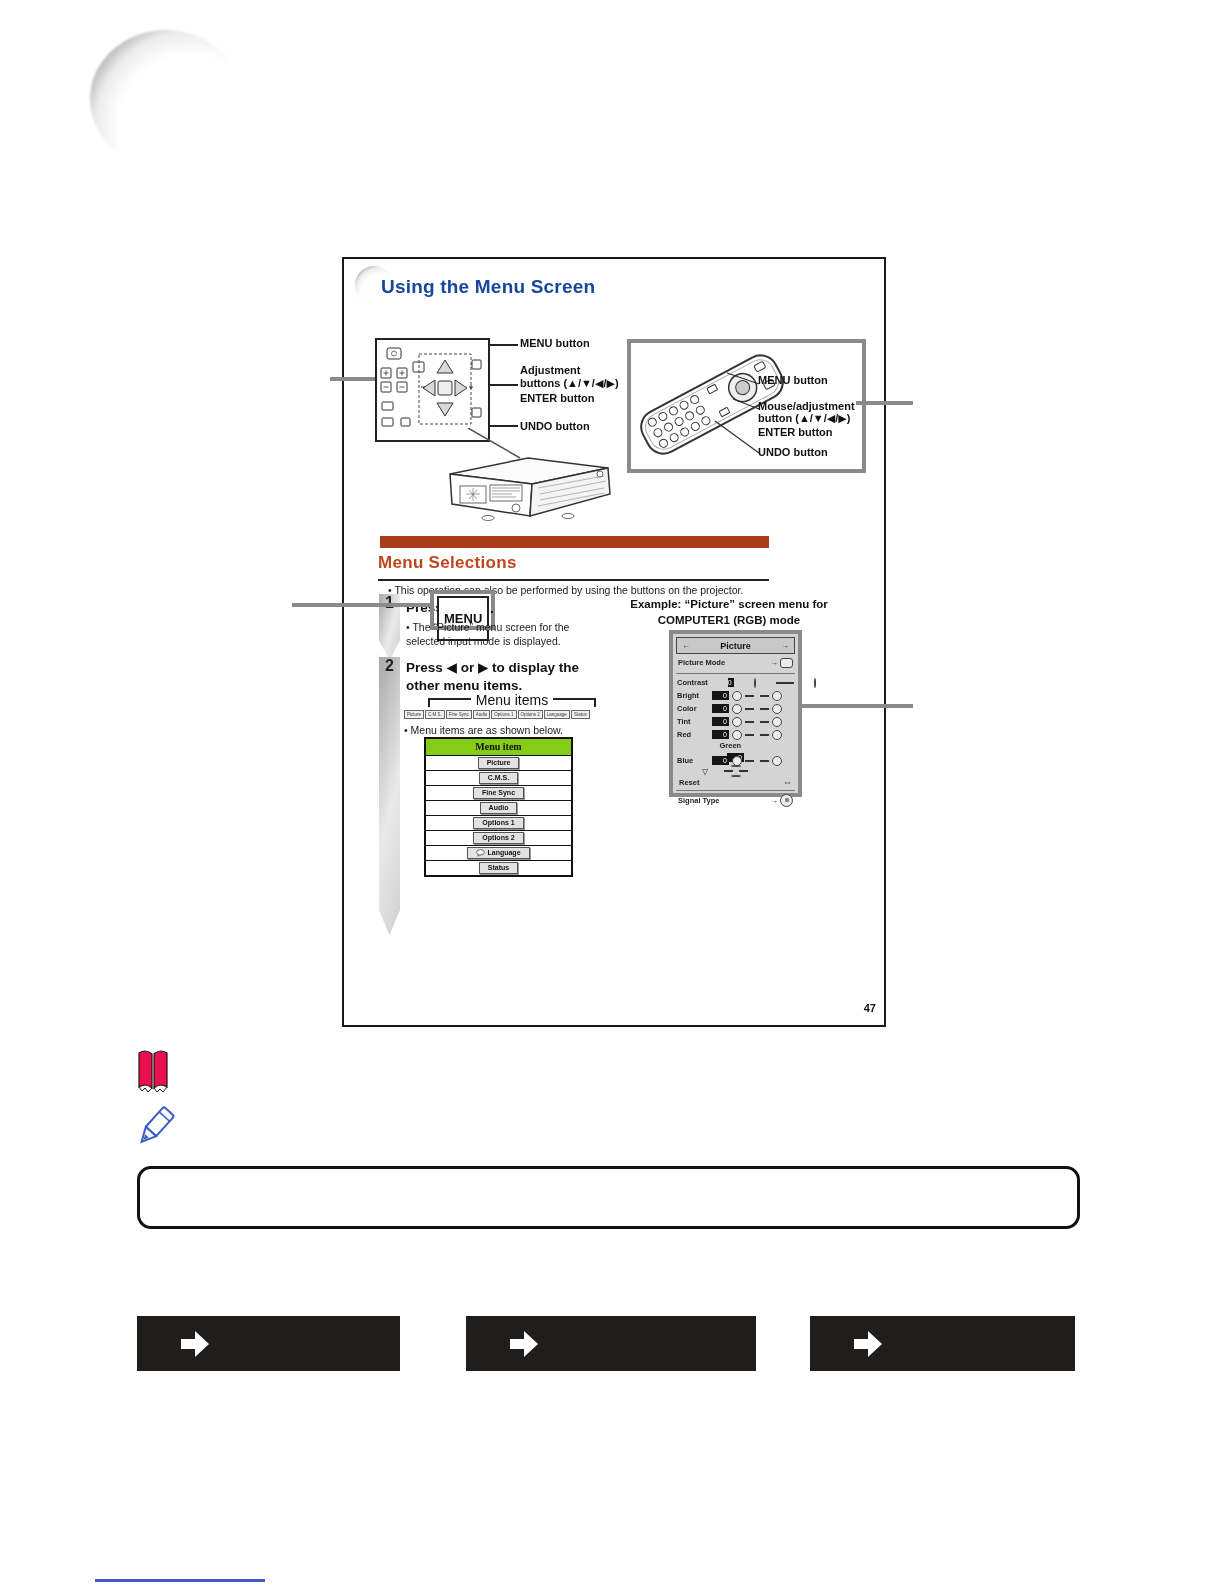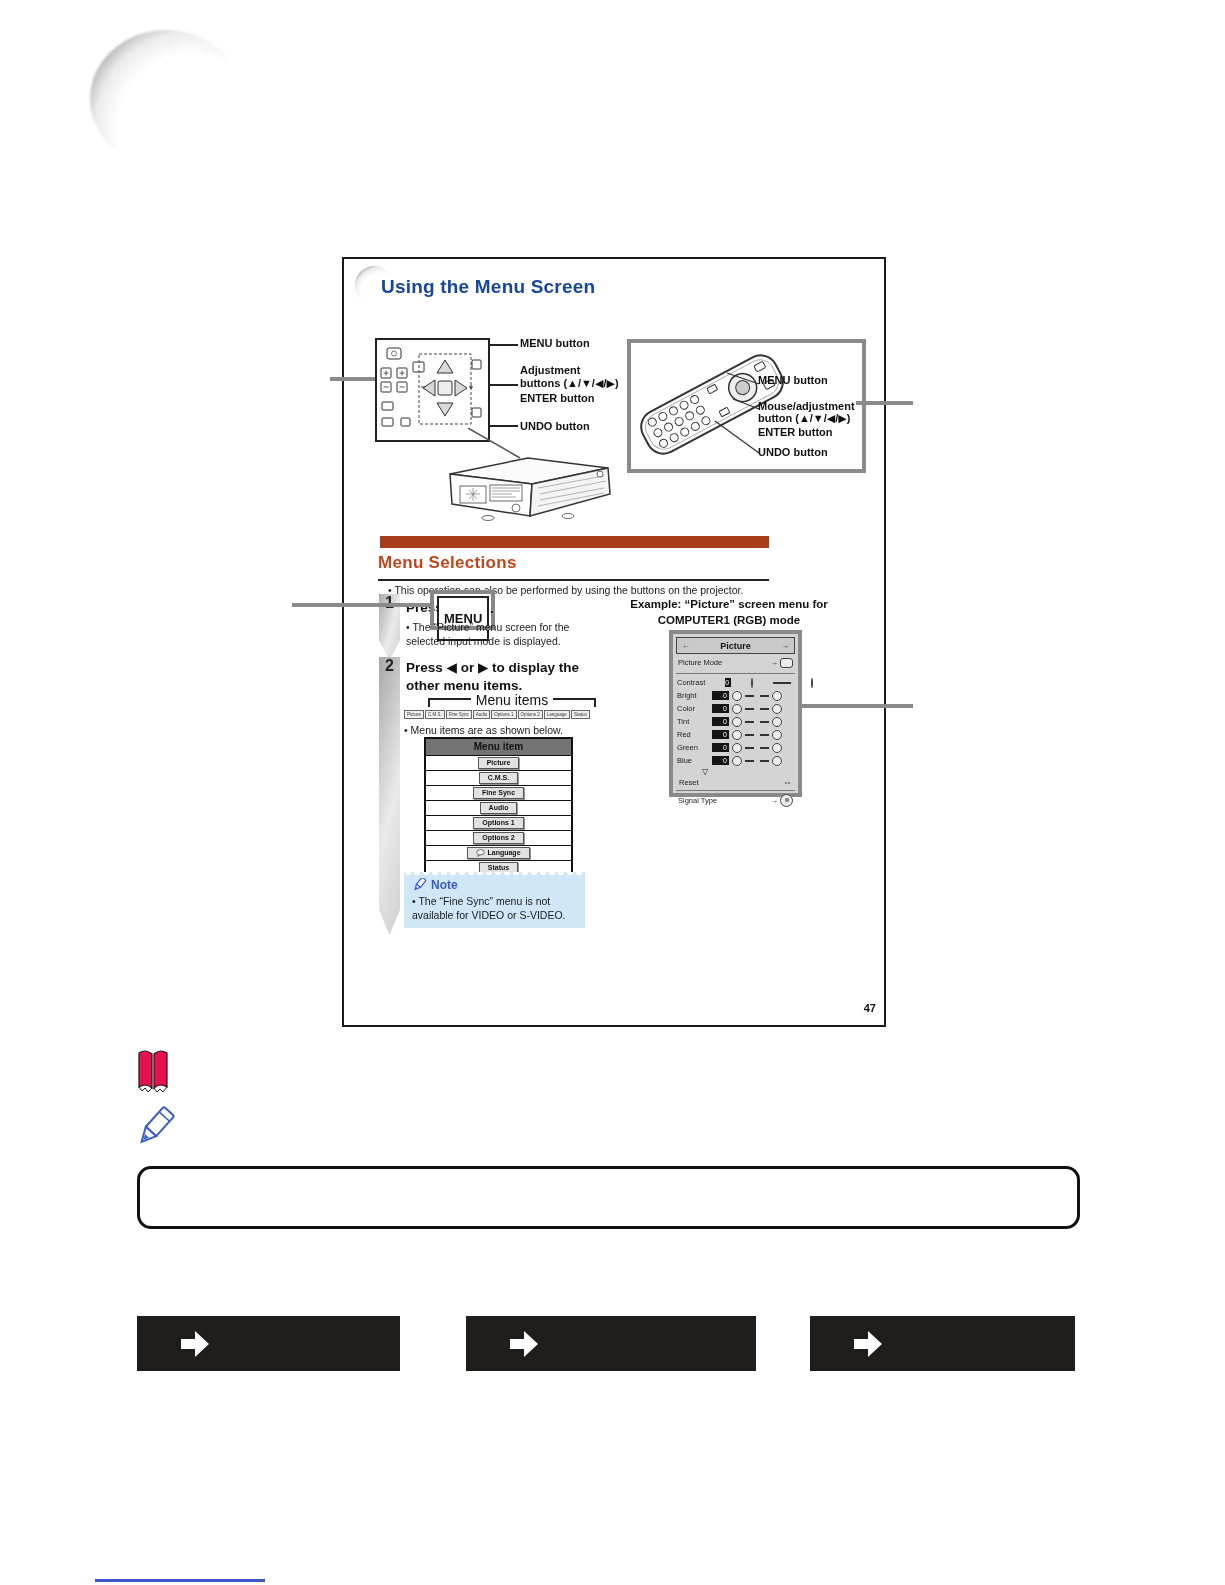--- a/index.html
+++ b/index.html
@@ -27,37 +27,37 @@
   .step-instr{font-size:13.5px;font-weight:bold;line-height:1.3;color:#111;}
   .menu-btn{border:2px solid #222;background:#fff;font-weight:bold;font-size:13px;padding:13px 5px;}
   .menu-frame{border:4px solid #888;background:transparent;}
   .bracket{display:flex;align-items:flex-start;}
   .b-line{flex:1;height:2px;background:#222;margin-top:6px;}
   .b-end{width:2px;height:9px;background:#222;margin-top:6px;}
   .b-label{font-size:14px;padding:0 5px;white-space:nowrap;}
   .tabs{display:flex;gap:1px;}
   .tab{border:1px solid #666;background:#f1f1f1;font-size:4.5px;padding:1px 2px;white-space:nowrap;color:#333;}
   .mtable{border:2px solid #111;background:#fff;}
-  .mtable-header{background:#737373;font-size:10px;font-weight:bold;text-align:center;
-                 height:16px;line-height:16px;border-bottom:1px solid #111;}
+  .mtable-header{background:#84cc16;font-size:10px;font-weight:bold;text-align:center;
+                 height:16px;line-height:16px;border-bottom:1px solid #111;font-family:Liberation Serif, serif;}
   .mtable-row{height:14px;border-bottom:1px solid #111;display:flex;align-items:center;justify-content:center;}
   .mtable-row:last-child{border-bottom:none;}
   .item-btn{font-size:7px;font-weight:bold;background:#e2e2e2;border:1px solid #555;
             box-shadow:1px 1px 0 #999;padding:0px 8px;line-height:10px;display:flex;align-items:center;gap:2px;}
   .note-box{background:#cfe7f7;}
   .note-box::before{content:"";position:absolute;top:0;left:0;right:0;height:6px;
      background-image:radial-gradient(circle at 4px 0px,#fff 3px,transparent 3.4px);
      background-size:9px 6px;background-repeat:repeat-x;}
   .note-title{color:#3c5cc2;font-size:12px;font-weight:bold;}
   .ex-heading{font-size:11.5px;font-weight:bold;text-align:center;line-height:1.35;}
   .osd{border:4px solid #8a8a8a;background:#d4d4d4;padding:3px;}
   .osd-header{border:1.5px solid #444;background:#c9c9c9;height:15px;display:flex;align-items:center;
               justify-content:space-between;padding:0 5px;font-size:9px;font-weight:bold;}
   .osd-row{display:flex;align-items:center;}
-  .osd-lbl{font-size:7.5px;font-weight:normal;color:#222;}
+  .osd-lbl{font-size:7.5px;font-weight:bold;color:#222;}
   .val-box{width:17px;height:9px;background:#151515;color:#fff;font-size:7px;text-align:right;
            padding-right:2px;line-height:9px;box-sizing:border-box;}
   .knob{width:10px;height:10px;border:1px solid #444;border-radius:50%;background:#ececec;box-sizing:border-box;}
   .track{width:24px;display:flex;justify-content:space-between;align-items:center;}
   .track i{display:block;width:9px;height:2px;background:#333;}
   .osd-sep{height:1px;background:#777;margin:2px 0;}
   .rrect-icon{width:11px;height:8px;border:1px solid #444;border-radius:3px;background:#ececec;display:inline-block;}
   .circ-icon{width:11px;height:11px;border:1px solid #444;border-radius:50%;background:#ececec;display:inline-flex;
              align-items:center;justify-content:center;}
   .circ-icon b{width:4px;height:4px;background:#888;border-radius:1px;display:block;}
@@ -241,31 +241,20 @@
             <path d="M3,5.5 L2,7.6 L5.2,5.9" fill="#fff" stroke="#333" stroke-width=".7"></path>
           </svg>
         <span>Language</span>
       </span>
     </div>
     <div class="mtable-row">
         <span class="item-btn">Status</span>
       </div>
   </div>
 
-  <div class="abs note-box" style="left:404px;top:872px;width:181px;height:56px;">
-    <svg class="abs" style="left:7px;top:6px;" width="17" height="15" viewBox="0 0 17 15">
-      <g transform="rotate(40 8 7)">
-        <rect x="5.5" y="-1" width="5" height="9" rx="1" fill="#fff" stroke="#3c5cc2" stroke-width="1.2"></rect>
-        <polygon points="5.5,8 10.5,8 8,13" fill="#fff" stroke="#3c5cc2" stroke-width="1.2"></polygon>
-        <polygon points="7.2,10.3 8.8,10.3 8,12" fill="#3c5cc2"></polygon>
-      </g>
-    </svg>
-    <div class="abs note-title" style="left:27px;top:6px;">Note</div>
-    <div class="abs body-text" style="left:8px;top:23px;width:167px;">• The “Fine Sync” menu is not available for VIDEO or S-VIDEO.</div>
-  </div>
 
   <div class="abs ex-heading" style="left:595px;top:597px;width:268px;">
     <div>Example: “Picture” screen menu for</div>
     <div>COMPUTER1 (RGB) mode</div>
   </div>
 
   <div class="abs osd" style="left:669px;top:630px;width:133px;height:167px;box-sizing:border-box;">
     <div class="osd-header">
       <span class="tiny-arrow">←</span>
       <span>Picture</span>
@@ -323,21 +312,21 @@
       <div class="osd-row" style="height:13px;gap:3px;padding:0 1px;">
         <span class="osd-lbl" style="width:32px;">Red</span>
         <span class="val-box">0</span>
         <span class="knob"></span>
         <span class="track">
             <i></i>
             <i></i>
           </span>
         <span class="knob"></span>
       </div>
-      <div class="osd-row" style="height:13px;gap:3px;padding:0 1px;">
+      <div class="osd-row" style="height:13px;gap:3px;padding:0 1px;flex-direction:column;">
         <span class="osd-lbl" style="width:32px;">Green</span>
         <span class="val-box">0</span>
         <span class="knob"></span>
         <span class="track">
             <i></i>
             <i></i>
           </span>
         <span class="knob"></span>
       </div>
       <div class="osd-row" style="height:13px;gap:3px;padding:0 1px;">

